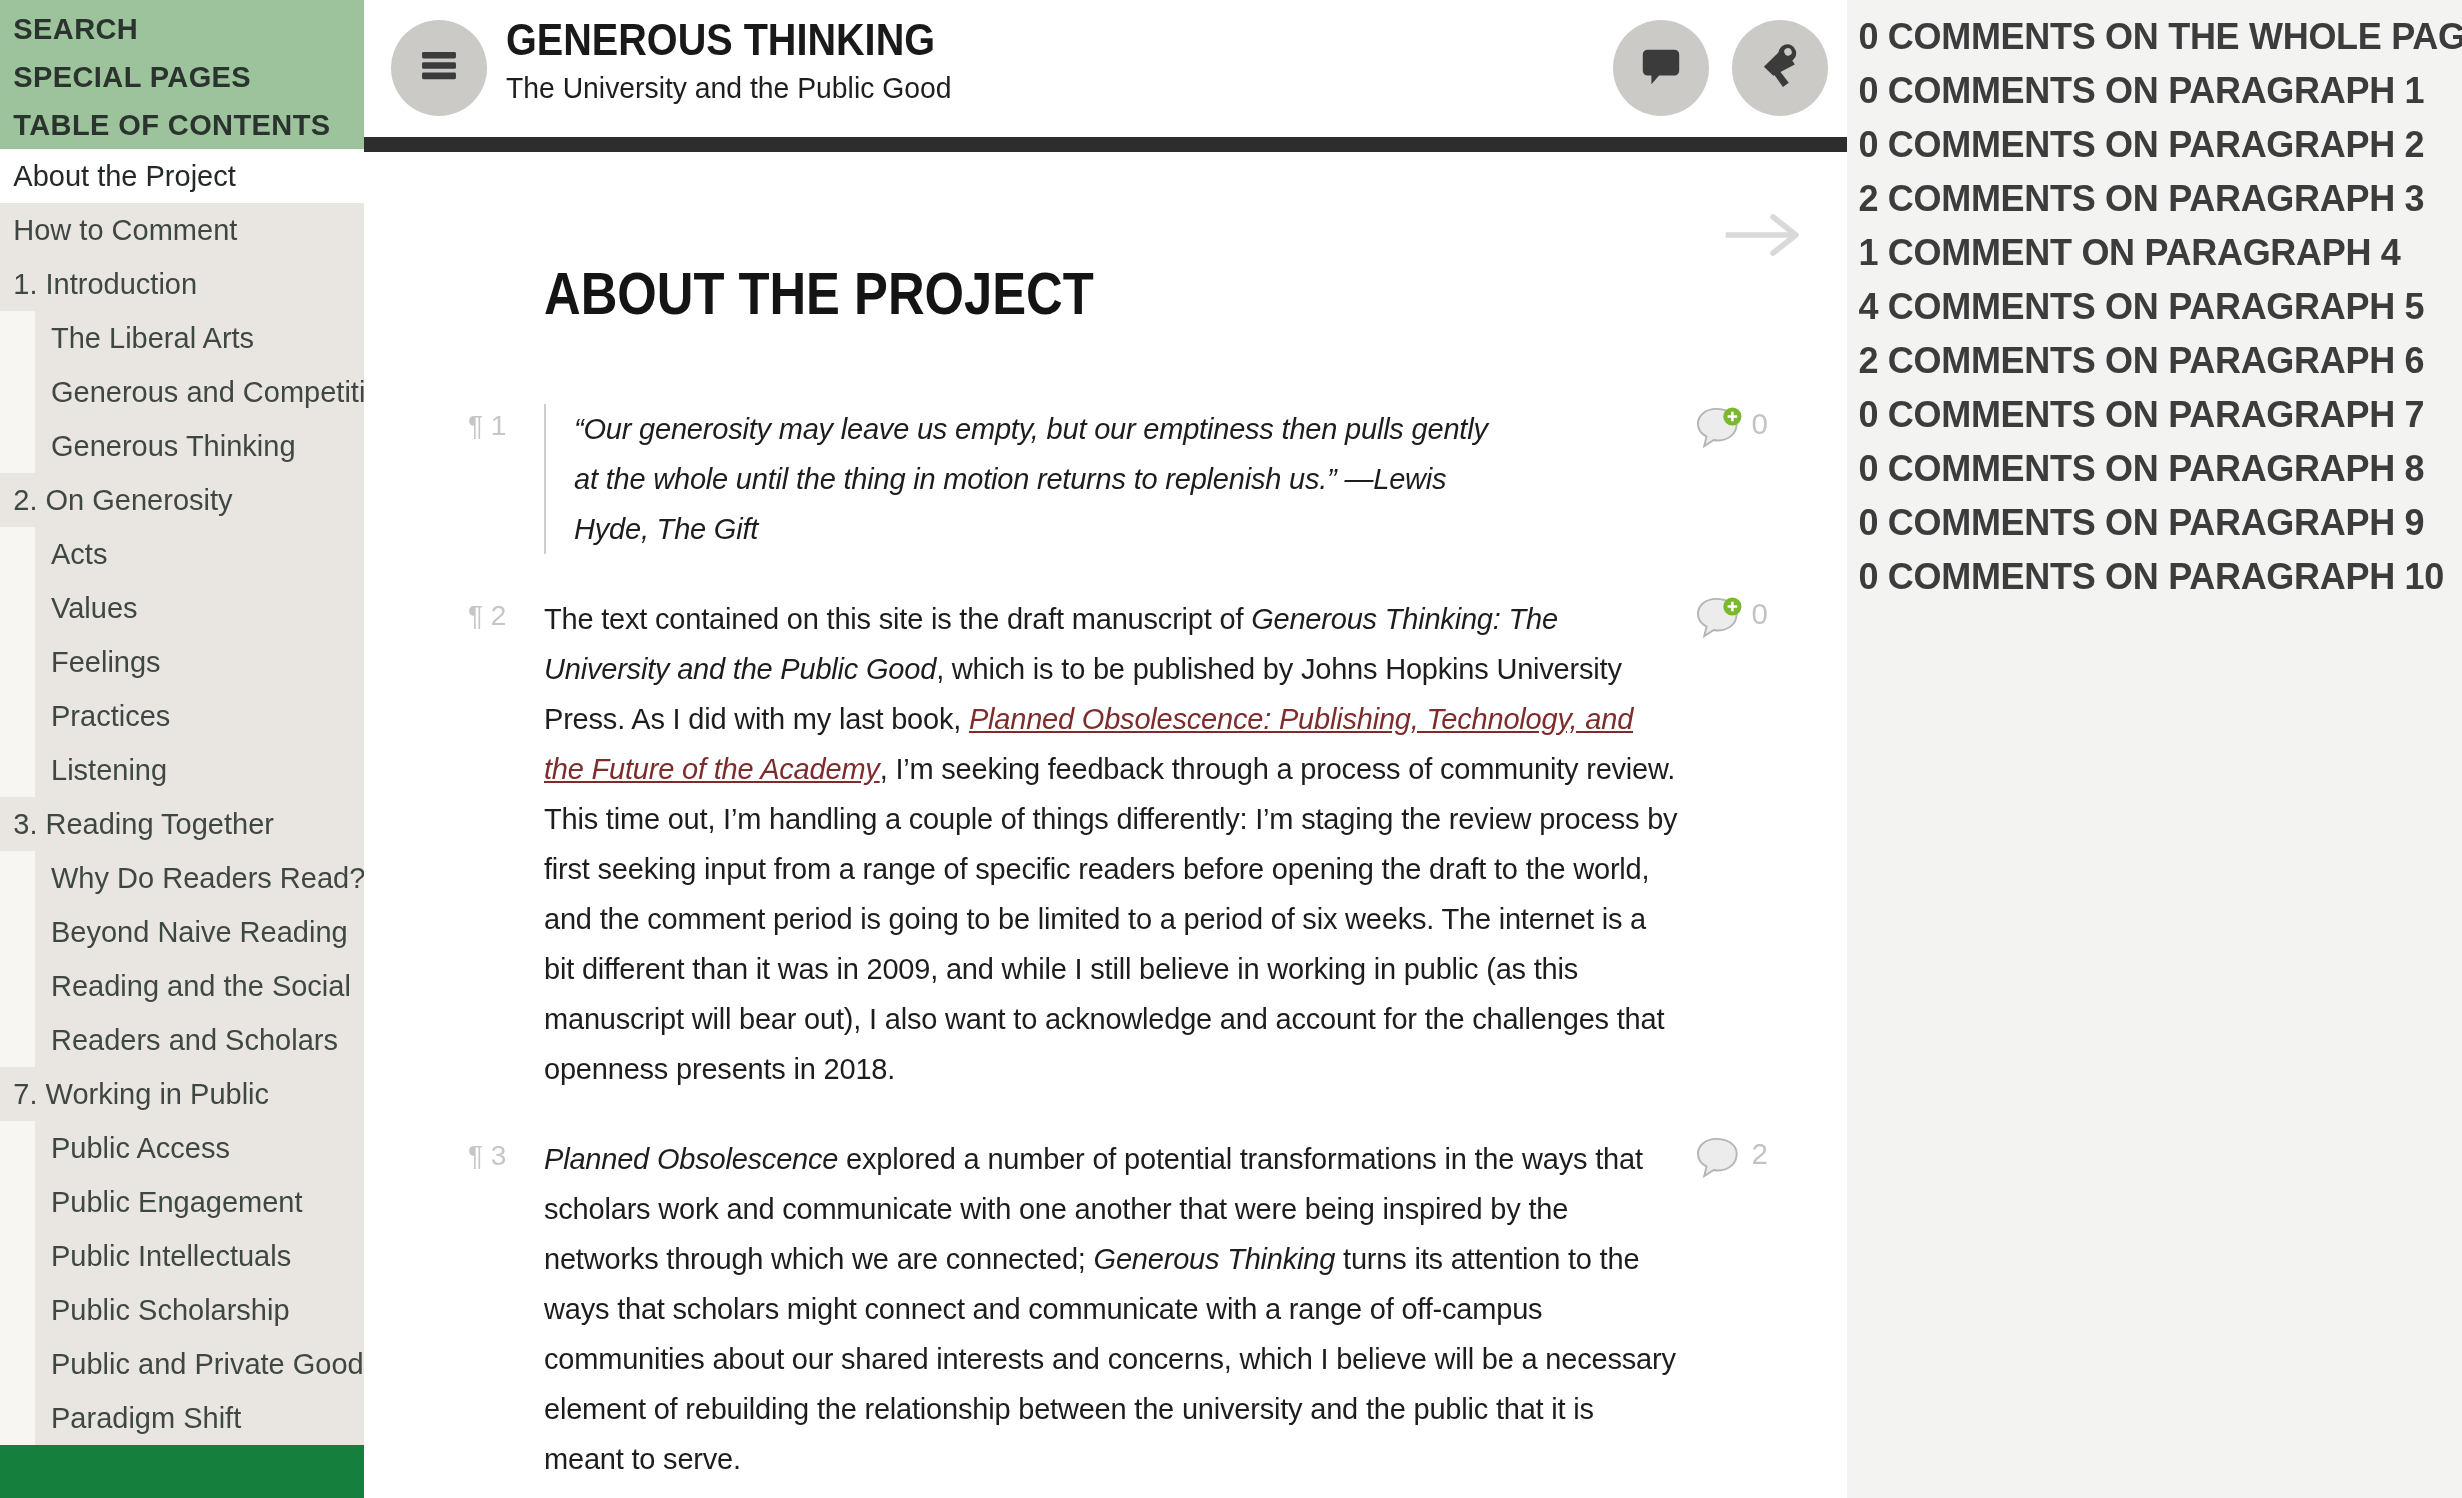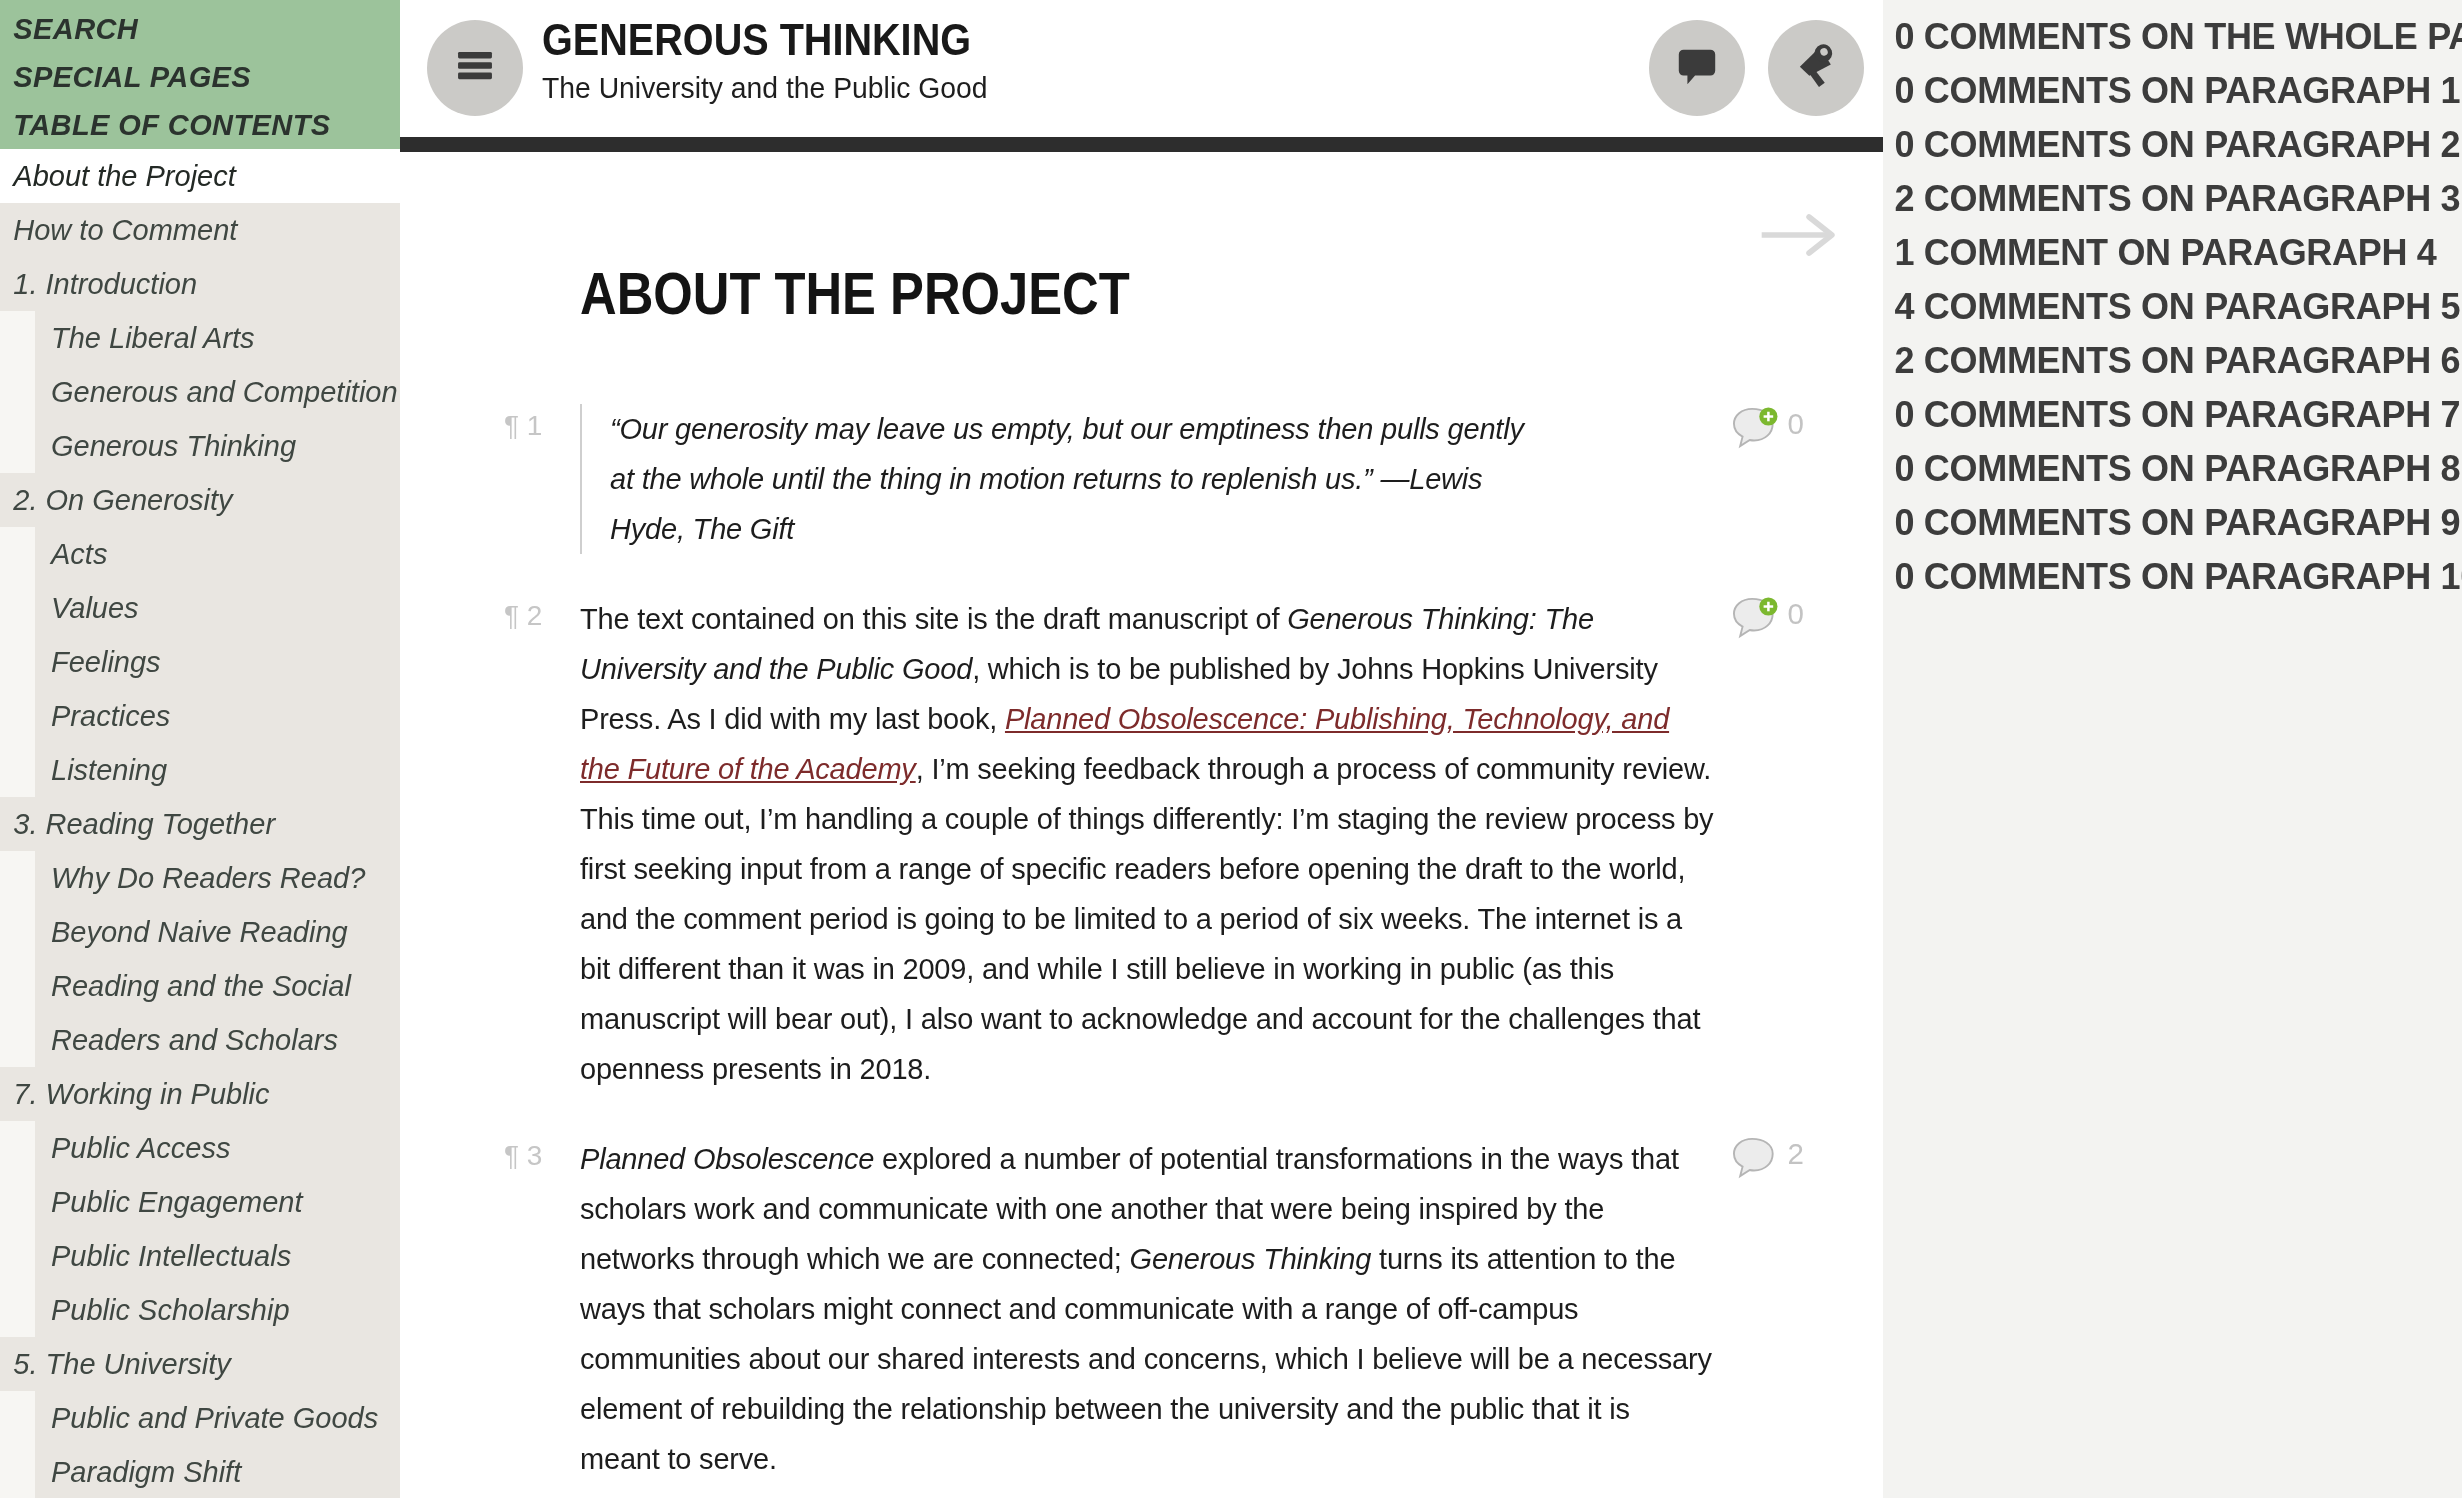--- a/index.html
+++ b/index.html
@@ -2,21 +2,21 @@
 <html><head>
 <meta charset="utf-8">
 <style>
   html,body{margin:0;padding:0;background:#ffffff;}
   *{box-sizing:border-box;}
   .app{
     width:2462px;height:1498px;overflow:hidden;display:flex;
     font-family:"Liberation Sans",sans-serif;background:#fff;position:relative;
   }
   
-  .sidebar-left{width:400px;flex:none;background:#15803d;font-style:italic;}
+  .sidebar-left{width:364px;flex:none;background:#15803d;}
   .green-nav{background:#9cc39b;height:149px;padding-top:5.7px;}
   .green-item{
     height:48px;display:flex;align-items:center;padding-left:13.3px;
     font-size:29px;font-weight:700;color:#2b332e;letter-spacing:0.4px;cursor:pointer;
   }
   .toc-item{
     height:54px;display:flex;align-items:center;padding-left:13.3px;
     font-size:29px;color:#3f4742;background:#e9e6e1;cursor:pointer;white-space:nowrap;
   }
   .toc-item.level1{
@@ -101,21 +101,20 @@
         <div class="toc-item level0">3. Reading Together</div>
         <div class="toc-item level1">Why Do Readers Read?</div>
         <div class="toc-item level1">Beyond Naive Reading</div>
         <div class="toc-item level1">Reading and the Social</div>
         <div class="toc-item level1">Readers and Scholars</div>
         <div class="toc-item level0">7. Working in Public</div>
         <div class="toc-item level1">Public Access</div>
         <div class="toc-item level1">Public Engagement</div>
         <div class="toc-item level1">Public Intellectuals</div>
         <div class="toc-item level1">Public Scholarship</div>
-        <div class="toc-item level0">5. The University</div>
         <div class="toc-item level1">Public and Private Goods</div>
         <div class="toc-item level1">Paradigm Shift</div>
       </nav>
   </aside>
 
   <div class="main">
 
     <div class="topbar">
       <div class="circle-btn burger">
         <span>

